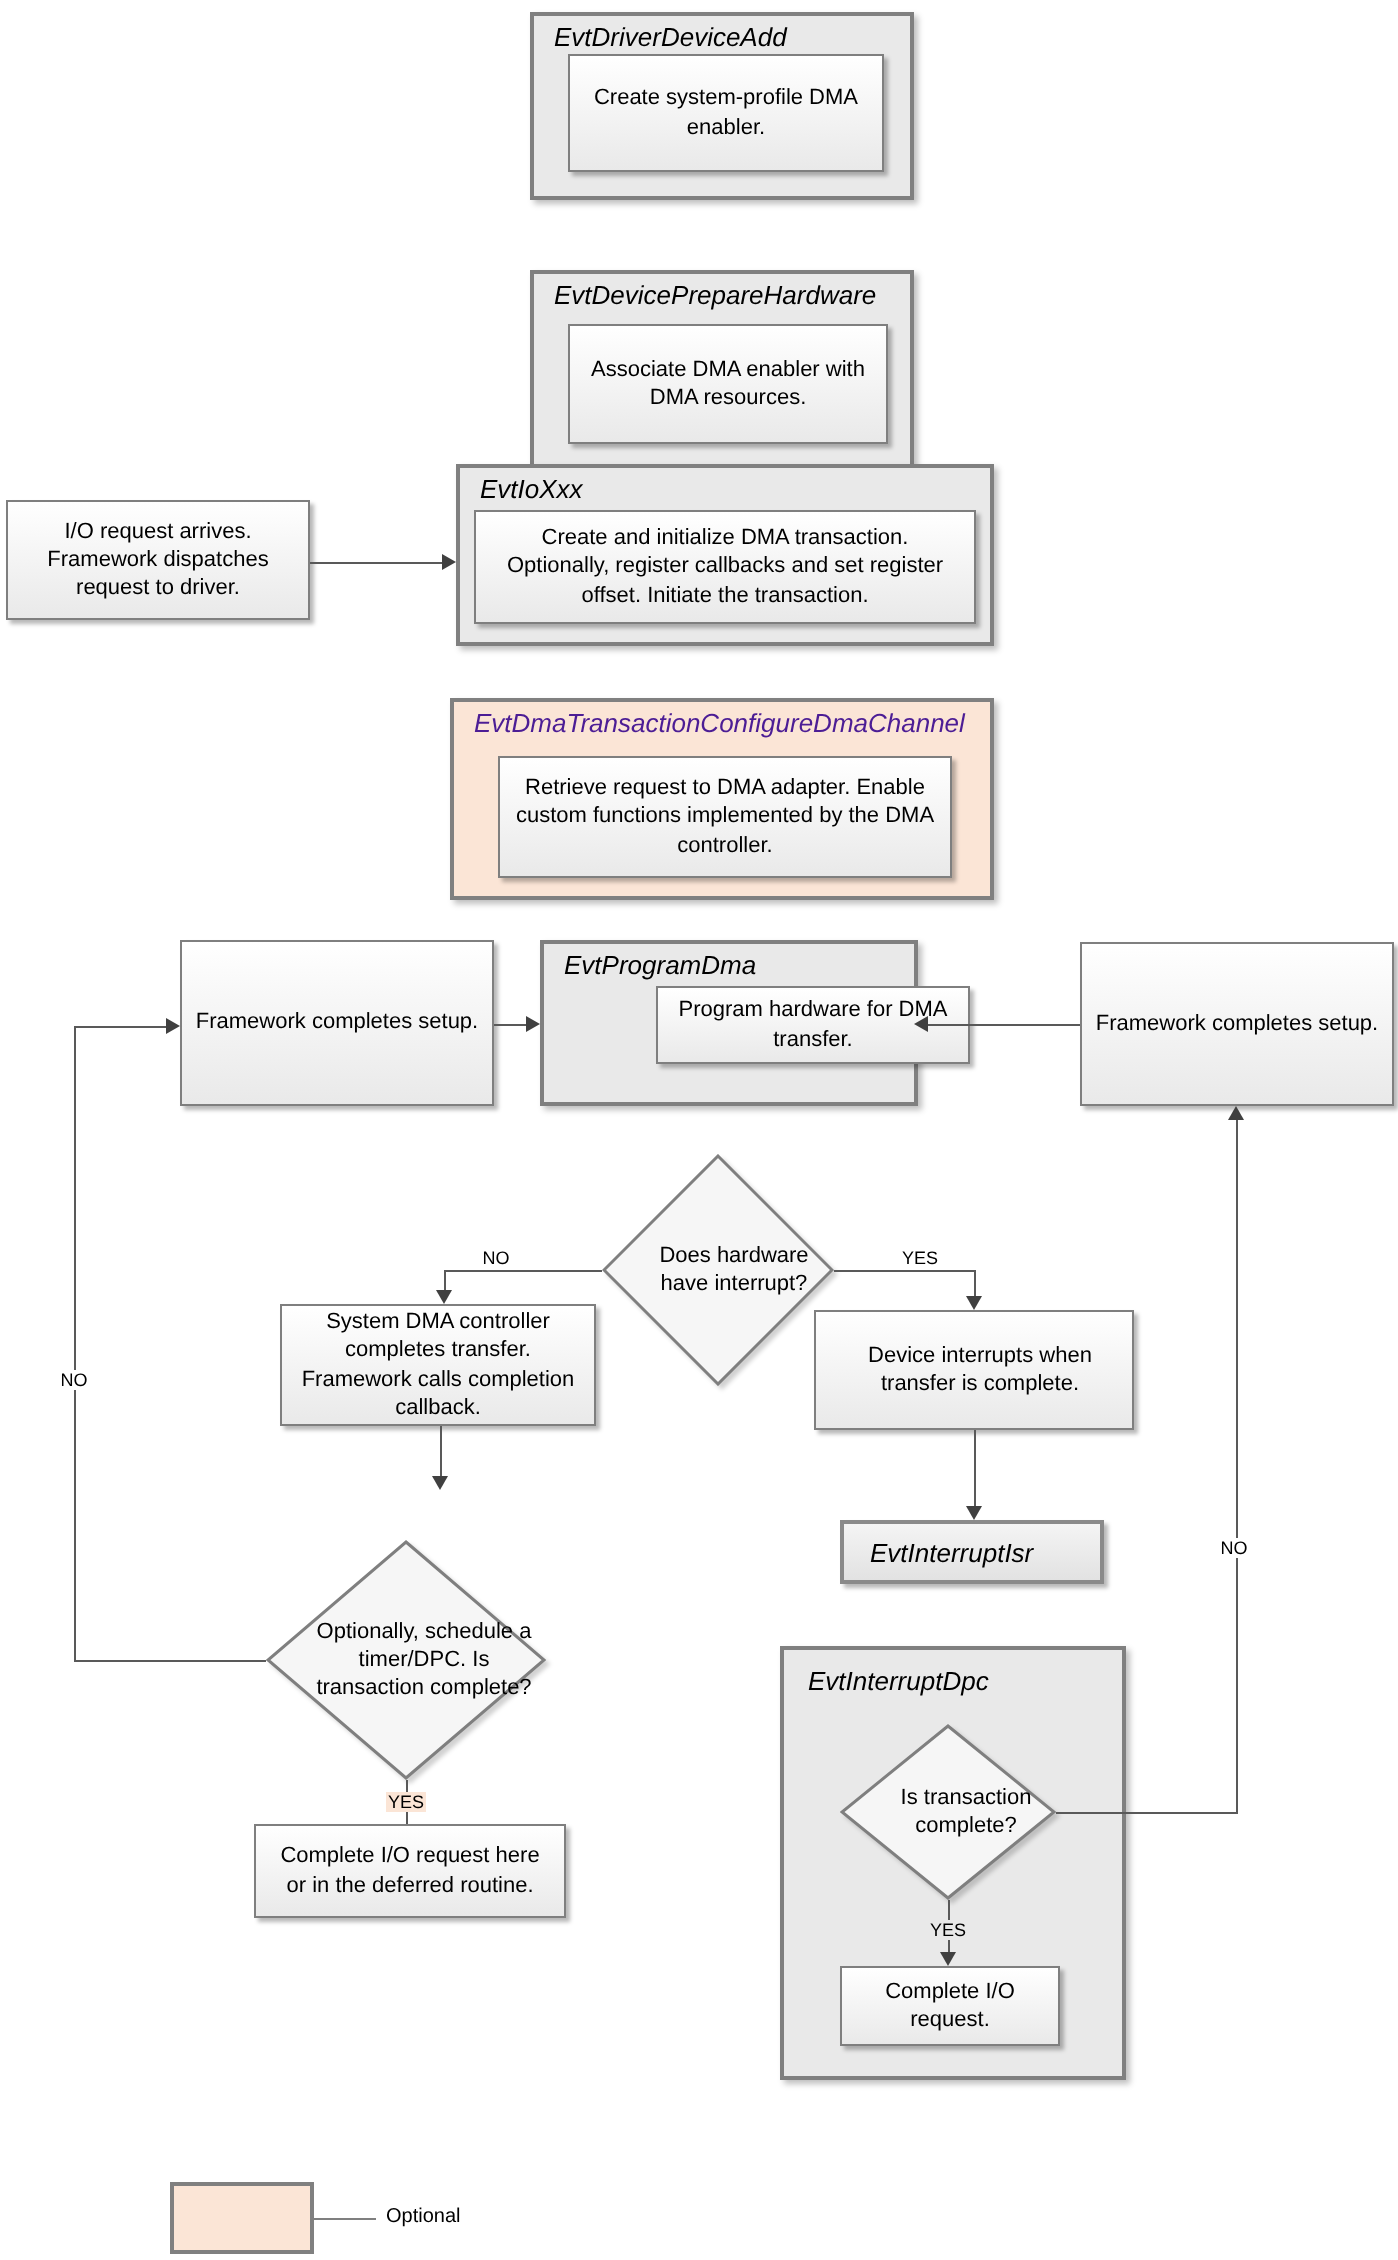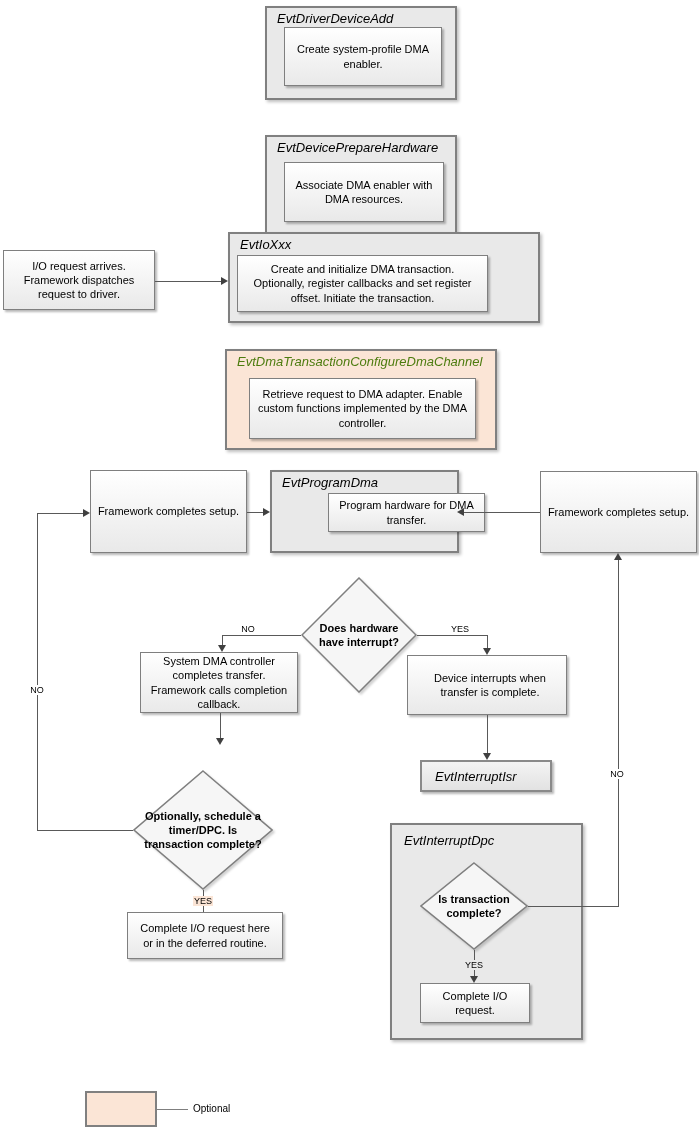--- a/index.html
+++ b/index.html
@@ -9,42 +9,42 @@
   }
   .container{
     position:absolute;background:#e9e9e9;border:2px solid #808080;
     box-shadow:2px 2px 3px rgba(0,0,0,0.25);box-sizing:border-box;
   }
   .container.optional{background:#fbe5d6;}
   .ctitle{
     position:absolute;left:10px;top:3px;font-style:italic;font-size:13px;
     white-space:nowrap;color:#000;
   }
-  .optional > .ctitle{color:#4d7c0f;}
+  .optional > .ctitle{color:#4c1d95;}
   .node{
     position:absolute;border:1px solid #7f7f7f;
     background:linear-gradient(#ffffff,#e9e9e9);
     box-shadow:2px 2px 2px rgba(0,0,0,0.28);
     display:flex;align-items:center;justify-content:center;
     text-align:center;font-size:11px;line-height:1.3;box-sizing:border-box;
     padding:2px 6px;
   }
   .titlebox{
     position:absolute;border:2px solid #8a8a8a;
     background:linear-gradient(#f4f4f4,#e2e2e2);
     box-shadow:2px 2px 2px rgba(0,0,0,0.28);
     display:flex;align-items:center;box-sizing:border-box;
     font-style:italic;font-size:13px;padding-left:13px;
   }
   .diamond{position:absolute;}
   .diamond svg{position:absolute;left:0;top:0;filter:drop-shadow(2px 2px 1px rgba(0,0,0,0.18));}
   .diamond polygon{fill:#f6f6f6;stroke:#7f7f7f;stroke-width:1.5;}
   .dtext{
-    position:absolute;inset:0;display:flex;align-items:center;justify-content:center;
-    text-align:center;font-size:11px;line-height:1.3;font-weight:bold;
+    position:absolute;inset:0;display:flex;align-items:center;justify-content:flex-end;
+    text-align:center;font-size:11px;line-height:1.3;
   }
   .line{position:absolute;background:#595959;}
   .ah{position:absolute;width:0;height:0;border-style:solid;}
   .ah.right{border-width:4px 0 4px 7px;border-color:transparent transparent transparent #404040;}
   .ah.left{border-width:4px 7px 4px 0;border-color:transparent #404040 transparent transparent;}
   .ah.down{border-width:7px 4px 0 4px;border-color:#404040 transparent transparent transparent;}
   .ah.up{border-width:0 4px 7px 4px;border-color:transparent transparent #404040 transparent;}
   .lbl{
     position:absolute;font-size:9px;background:#fff;padding:0 1px;
     transform:translate(-50%,-50%);white-space:nowrap;
@@ -63,21 +63,21 @@
     <div class="node" style="left:17px;top:19px;width:158px;height:59px;">Create system-profile DMA enabler.</div>
   </div>
 
   <div class="container" style="left:265px;top:113px;width:192px;height:104px;margin-top:22px;">
     <div class="ctitle">EvtDevicePrepareHardware</div>
     <div class="node" style="left:17px;top:25px;width:160px;height:60px;">Associate DMA enabler with DMA resources.</div>
   </div>
 
   <div class="node" style="left:3px;top:250px;width:152px;height:60px;">I/O request arrives. Framework dispatches request to driver.</div>
 
-  <div class="container" style="left:228px;top:232px;width:312px;height:91px;">
+  <div class="container" style="left:228px;top:232px;width:269px;height:91px;">
     <div class="ctitle">EvtIoXxx</div>
     <div class="node" style="left:7px;top:21px;width:251px;height:57px;">Create and initialize DMA transaction. Optionally, register callbacks and set register offset. Initiate the transaction.</div>
   </div>
 
   <div class="container optional" style="left:225px;top:349px;width:272px;height:101px;">
     <div class="ctitle">EvtDmaTransactionConfigureDmaChannel</div>
     <div class="node" style="left:22px;top:27px;width:227px;height:61px;">Retrieve request to DMA adapter. Enable custom functions implemented by the DMA controller.</div>
   </div>
 
   <div class="node" style="left:90px;top:470px;width:157px;height:83px;">Framework completes setup.</div>
@@ -109,21 +109,21 @@
       <polygon points="70,1 139,60 70,119 1,60"></polygon>
     </svg>
     <div class="dtext">
         <span style="width:122px;">Optionally, schedule a timer/DPC.  Is transaction complete?</span>
       </div>
   </div>
   <div class="line" style="left:203px;top:890px;width:1px;height:22px;"></div>
   <div class="lbl on-peach" style="left:203px;top:901px;">YES</div>
   <div class="node" style="left:127px;top:912px;width:156px;height:47px;">Complete I/O request here or in the deferred routine.</div>
 
-  <div class="container" style="left:390px;top:823px;width:193px;height:217px;">
+  <div class="container" style="left:390px;top:823px;width:173px;height:217px;">
     <div class="ctitle" style="top:8px;left:12px;">EvtInterruptDpc</div>
   </div>
   <div class="diamond" style="left:420px;top:862px;width:108px;height:88px;">
     <svg width="108" height="88" viewBox="0 0 108 88">
       <polygon points="54,1 107,44 54,87 1,44"></polygon>
     </svg>
     <div class="dtext">
         <span style="width:90px;">Is transaction complete?</span>
       </div>
   </div>

